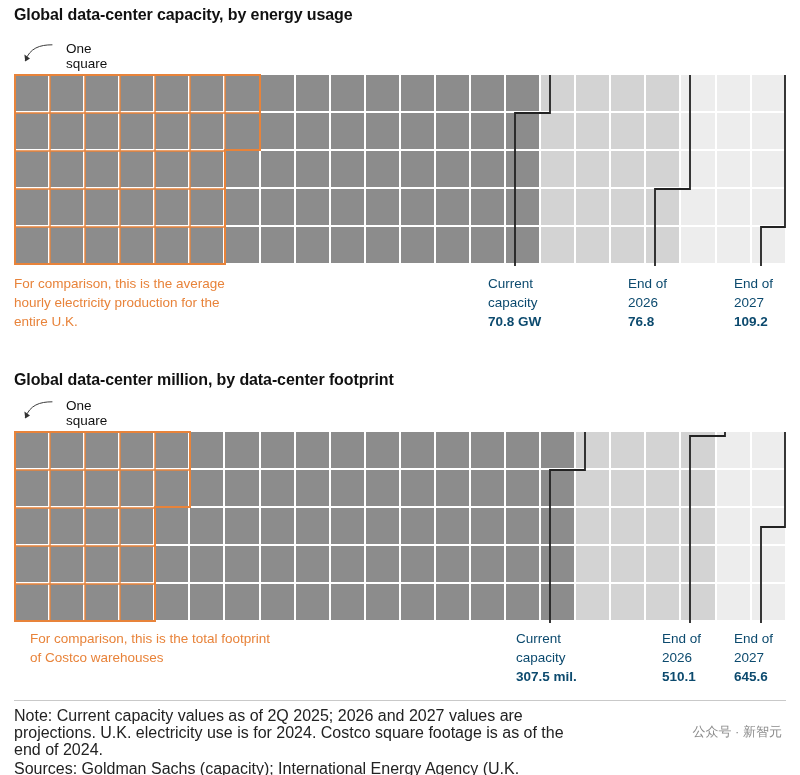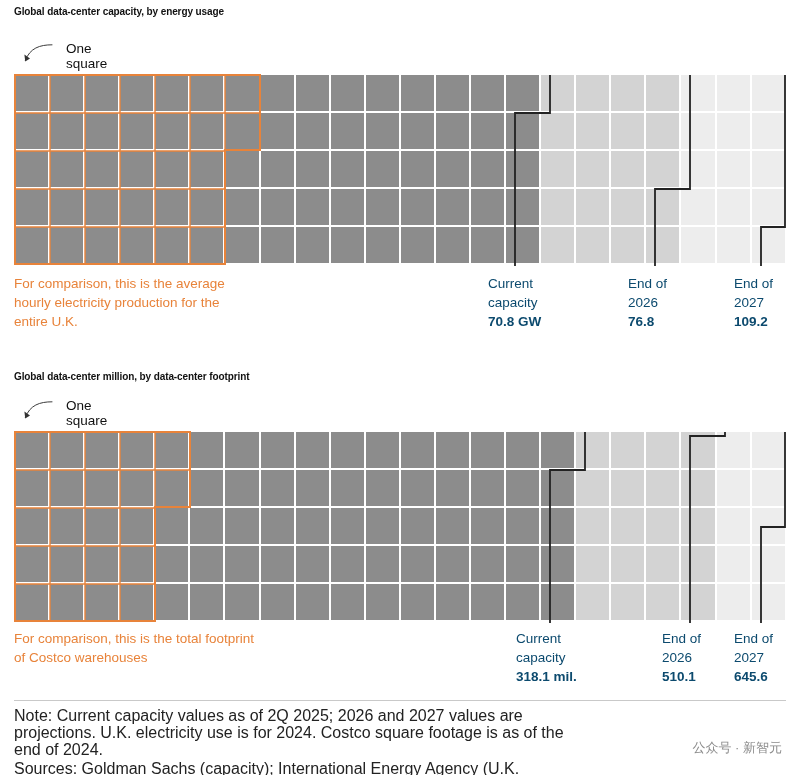--- a/index.html
+++ b/index.html
@@ -21,21 +21,21 @@
     height: 775px;
     box-sizing: border-box;
     padding: 0 14px;
   }
 
   .chart-block {
     position: relative;
   }
 
   .chart-title {
-    font-size: 10px;
+    font-size: 16px;
     font-weight: bold;
     color: #111111;
     letter-spacing: -0.1px;
     margin: 0;
     padding: 0;
   }
   .legend-arrow {
     position: absolute;
     left: 10px;
     top: 2px;
@@ -94,21 +94,21 @@
     color: #222222;
   }
   .notes .rule {
     border-top: 1px solid #c9c9c9;
     margin-bottom: 6px;
     width: 772px;
   }
   .watermark {
     position: absolute;
     right: 18px;
-    bottom: 18px;
+    bottom: 34px;
     font-size: 13px;
     color: #8a8a8a;
   }
 </style>
 </head>
 <body>
 
 <div class="page">
 
   <div class="chart-block" style="position:absolute;left:14px;top:6px;width:772px;height:340px;">
@@ -403,26 +403,26 @@
         <path d="M36 1 L 36 190 M71 1 L 71 190 M106 1 L 106 190 M141 1 L 141 76" stroke="#e8833a" stroke-width="1.4"></path>
 
         <path d="M571 1 L 571 39 L 536 39 L 536 192" fill="none" stroke="#222" stroke-width="1.8"></path>
 
         <path d="M711 1 L 711 5 L 676 5 L 676 192" fill="none" stroke="#222" stroke-width="1.8"></path>
 
         <path d="M771 1 L 771 96 L 747 96 L 747 192" fill="none" stroke="#222" stroke-width="1.8"></path>
       </svg>
     </div>
 
-    <div class="footnote-orange" style="left:0;top:258px;width:250px;">For comparison, this is the total footprint of Costco warehouses</div>
+    <div class="footnote-orange" style="left:16px;top:258px;width:250px;">For comparison, this is the total footprint of Costco warehouses</div>
 
     <div class="marker" style="left:502px;top:258px;width:120px;">
       <span>Current</span><br>
       <span>capacity</span>
-      <span class="value">318.1 mil.</span>
+      <span class="value">307.5 mil.</span>
     </div>
     <div class="marker" style="left:648px;top:258px;width:110px;">
       <span>End of</span><br>
       <span>2026</span>
       <span class="value">510.1</span>
     </div>
     <div class="marker" style="left:720px;top:258px;width:110px;">
       <span>End of</span><br>
       <span>2027</span>
       <span class="value">645.6</span>

